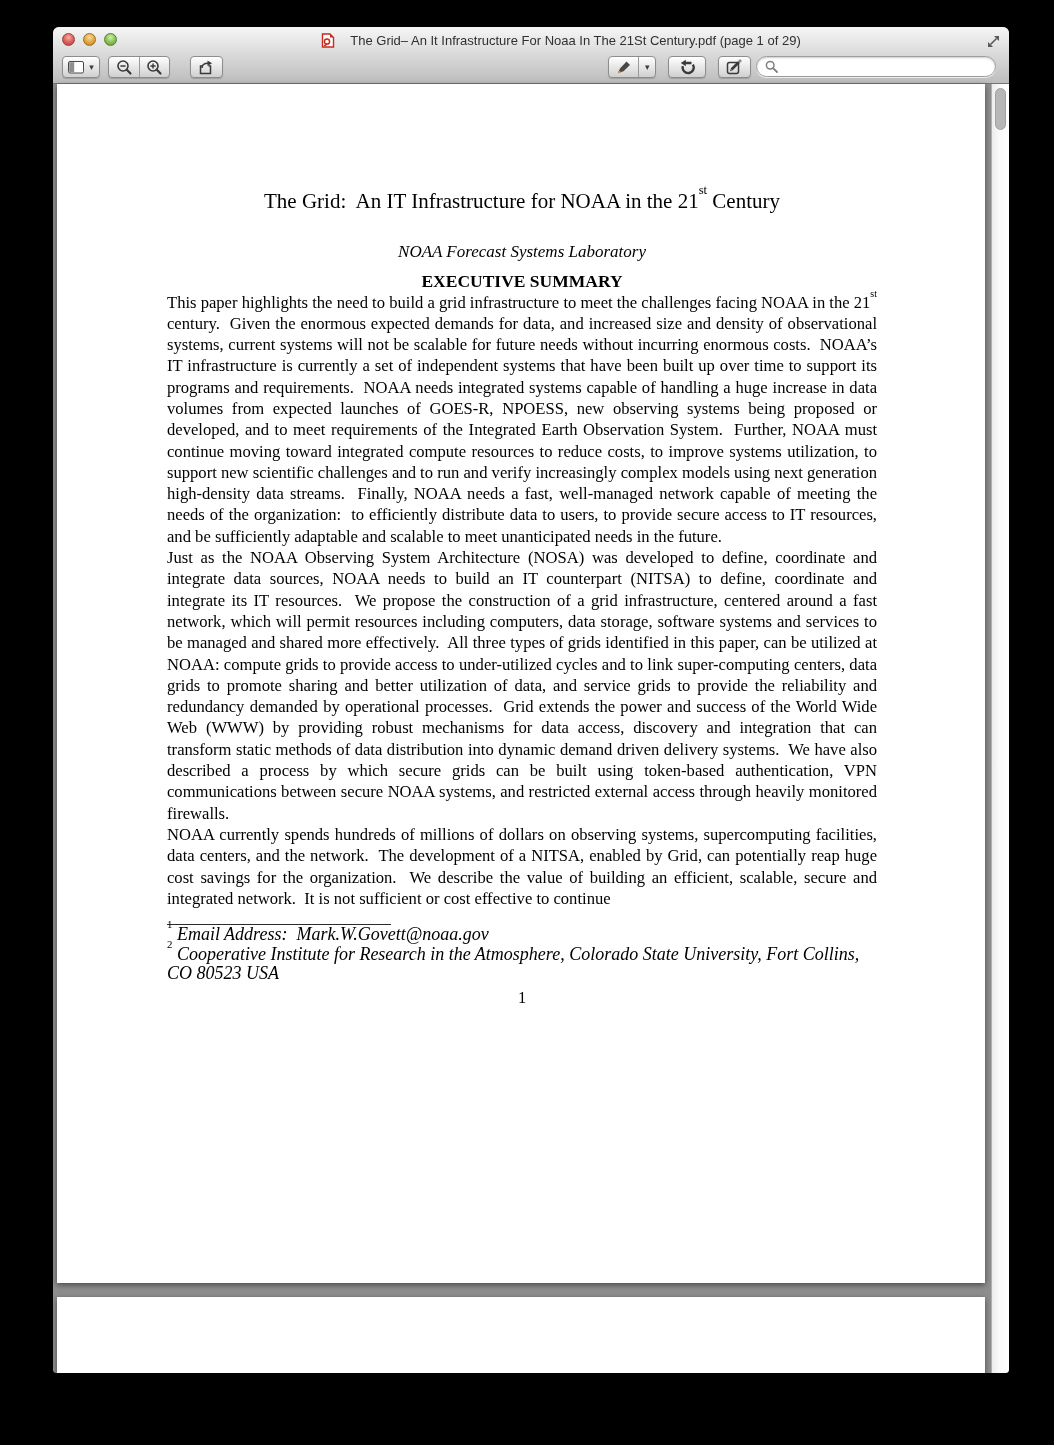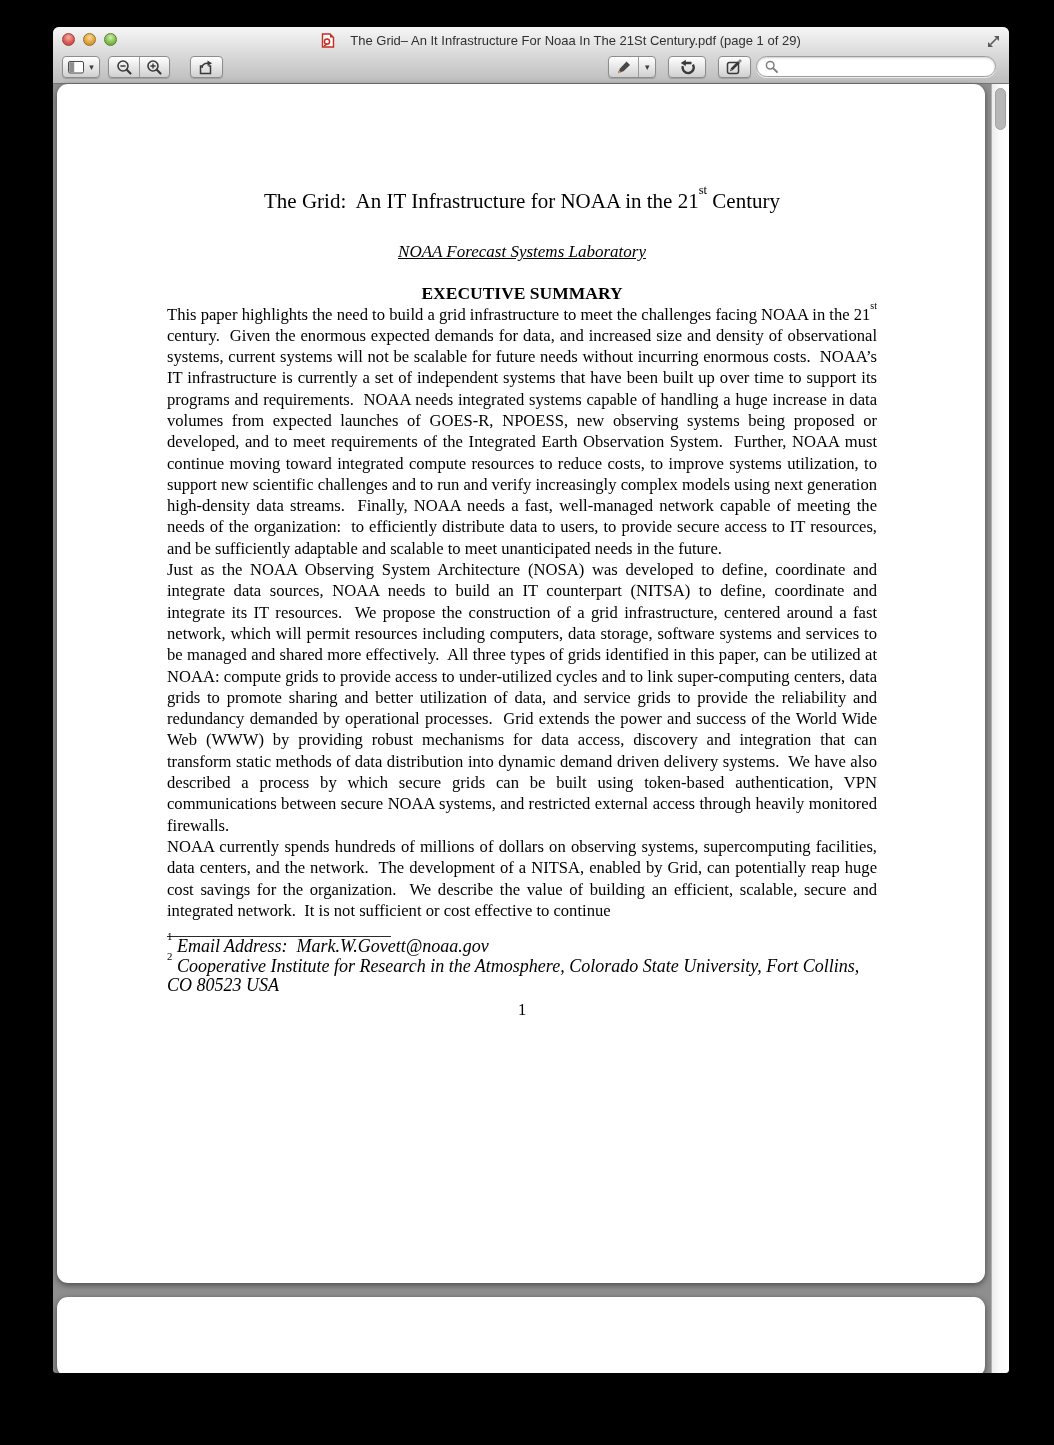--- a/index.html
+++ b/index.html
@@ -48,37 +48,37 @@
   .search { position:absolute; top:3px; left:703px; width:240px; height:21px;
             border-radius:11px; background:#fff; border:1px solid #9c9c9c;
             box-shadow:inset 0 1px 2px rgba(0,0,0,.2), 0 1px 0 rgba(255,255,255,.7);
             display:flex; align-items:center; padding:0 8px; gap:4px; }
   .search input { flex:1; border:none; outline:none; background:transparent; font-size:12px;
                   font-family:"Liberation Sans",sans-serif; color:#222; }
 
   
   .content { position:absolute; top:57px; left:0; right:0; bottom:0; background:#8f8f8f; }
   .page { position:absolute; left:4px; width:928px; background:#fff;
-          box-shadow:0 2px 6px rgba(0,0,0,.5);border-radius:11px; }
+          box-shadow:0 2px 6px rgba(0,0,0,.5); }
   #page1 { top:0; height:1199px; padding:104px 108px 0 110px; }
   #page2 { top:1213px; height:80px; }
 
   .scrollbar { position:absolute; top:0; right:0; bottom:0; width:18px;
                background:linear-gradient(to right,#ececec,#fafafa 45%,#ffffff);
                border-left:1px solid #b0b0b0; }
   .scroll-thumb { position:absolute; top:4px; left:3px; width:11px; height:42px;
                   border-radius:6px; background:#b7b7b7; border:1px solid #a2a2a2; }
 
   
   .doc { font-family:"Liberation Serif",serif; color:#000; }
   .doc sup { font-size:60%; position:relative; top:-0.45em; line-height:0; }
   .doc-title { text-align:center; font-size:21px; line-height:26px; margin-bottom:27px; white-space:pre-wrap; }
   .byline { text-align:center; font-size:17px; line-height:21.5px; }
-  .byline .it { font-style:italic;text-decoration:underline; }
-  .section-heading { text-align:center; font-weight:bold; font-size:17.5px; margin-top:20px; }
+  .byline .it { font-style:italic; }
+  .section-heading { text-align:center; font-weight:bold; font-size:17.5px; margin-top:8px; }
   .para { text-align:justify; font-size:16.6px; line-height:21.3px; white-space:pre-wrap; }
   .footnote-rule { width:224px; border-top:1px solid #2b2b2b; margin-top:15px; }
   .footnote { font-size:18px; line-height:19.5px; font-style:italic; white-space:pre-wrap; }
   .footnote:first-of-type { margin-top:4px; }
   .footnote sup { font-style:normal; }
   .page-num { text-align:center; font-size:16.5px; margin-top:4px; }
 
   svg { display:block; }
 </style>
 </head>

